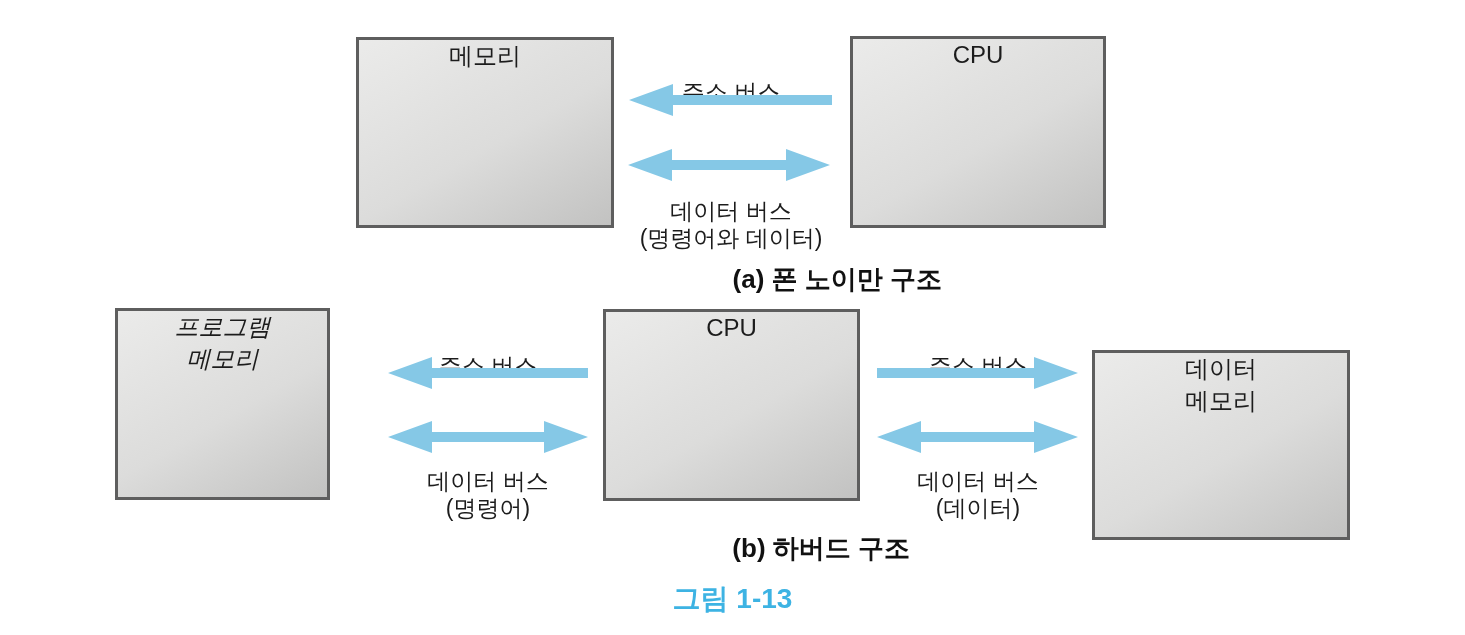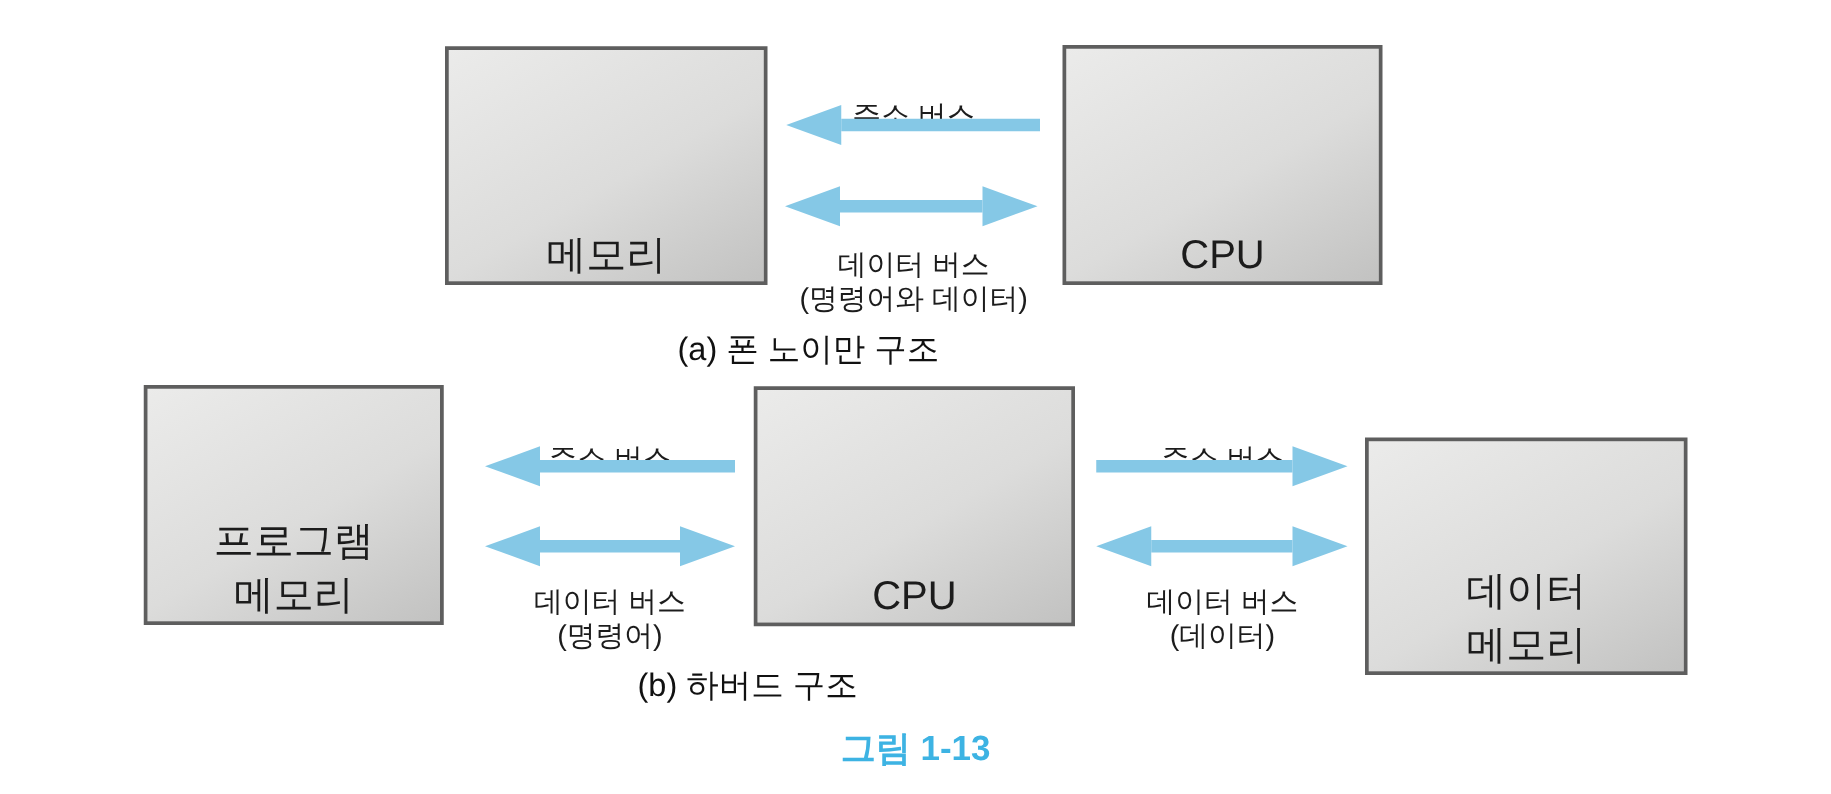--- a/index.html
+++ b/index.html
@@ -18,25 +18,25 @@
   .page {
     position: relative;
     width: 1465px;
     height: 635px;
     background: #ffffff;
     overflow: hidden;
   }
   .box {
     position: absolute;
     display: flex;
-    align-items: flex-end;
+    align-items: flex-start;
     justify-content: center;
     background: linear-gradient(150deg, var(--box-light) 0%, #dcdcdb 55%, var(--box-dark) 100%);
     border: 3px solid var(--box-border);
-    font-size: 32px;
+    font-size: 24px;
     color: var(--text);
     text-align: center;
     white-space: pre-line;
     line-height: 1.35;
   }
   .arrow {
     position: absolute;
     display: flex;
     align-items: center;
     height: 32px;
@@ -60,22 +60,22 @@
     text-align: center;
     font-size: 23px;
     color: var(--text);
     line-height: 27px;
     white-space: pre-line;
     margin-top: 16px;
   }
   .sub-caption {
     position: absolute;
     width: 400px;
-    text-align: left;
-    font-weight: normal;
+    text-align: right;
+    font-weight: bold;
     font-size: 26px;
     color: #111111;
   }
   .figure-caption {
     position: absolute;
     left: 0;
     right: 0;
     top: 580px;
     display: flex;
     justify-content: center;
@@ -111,21 +111,21 @@
     <div class="head left"></div>
     <div class="shaft"></div>
     <div class="head right"></div>
   </div>
 
   <div class="bus-label" style="left:606px; top:182px;">데이터 버스
 (명령어와 데이터)</div>
 
   <div class="sub-caption" style="left:542px; top:262px;">(a) 폰 노이만 구조</div>
 
-  <div class="box" style="left:115px; top:308px; width:240px; height:192px;">
+  <div class="box" style="left:115px; top:308px; width:215px; height:192px;font-style:italic;">
     <span>프로그램
 메모리</span>
   </div>
 
   <div class="box" style="left:603px; top:309px; width:257px; height:192px;">
     <span>CPU</span>
   </div>
 
   <div class="box" style="left:1092px; top:302px; width:258px; height:190px;margin-top:48px;">
     <span>데이터

